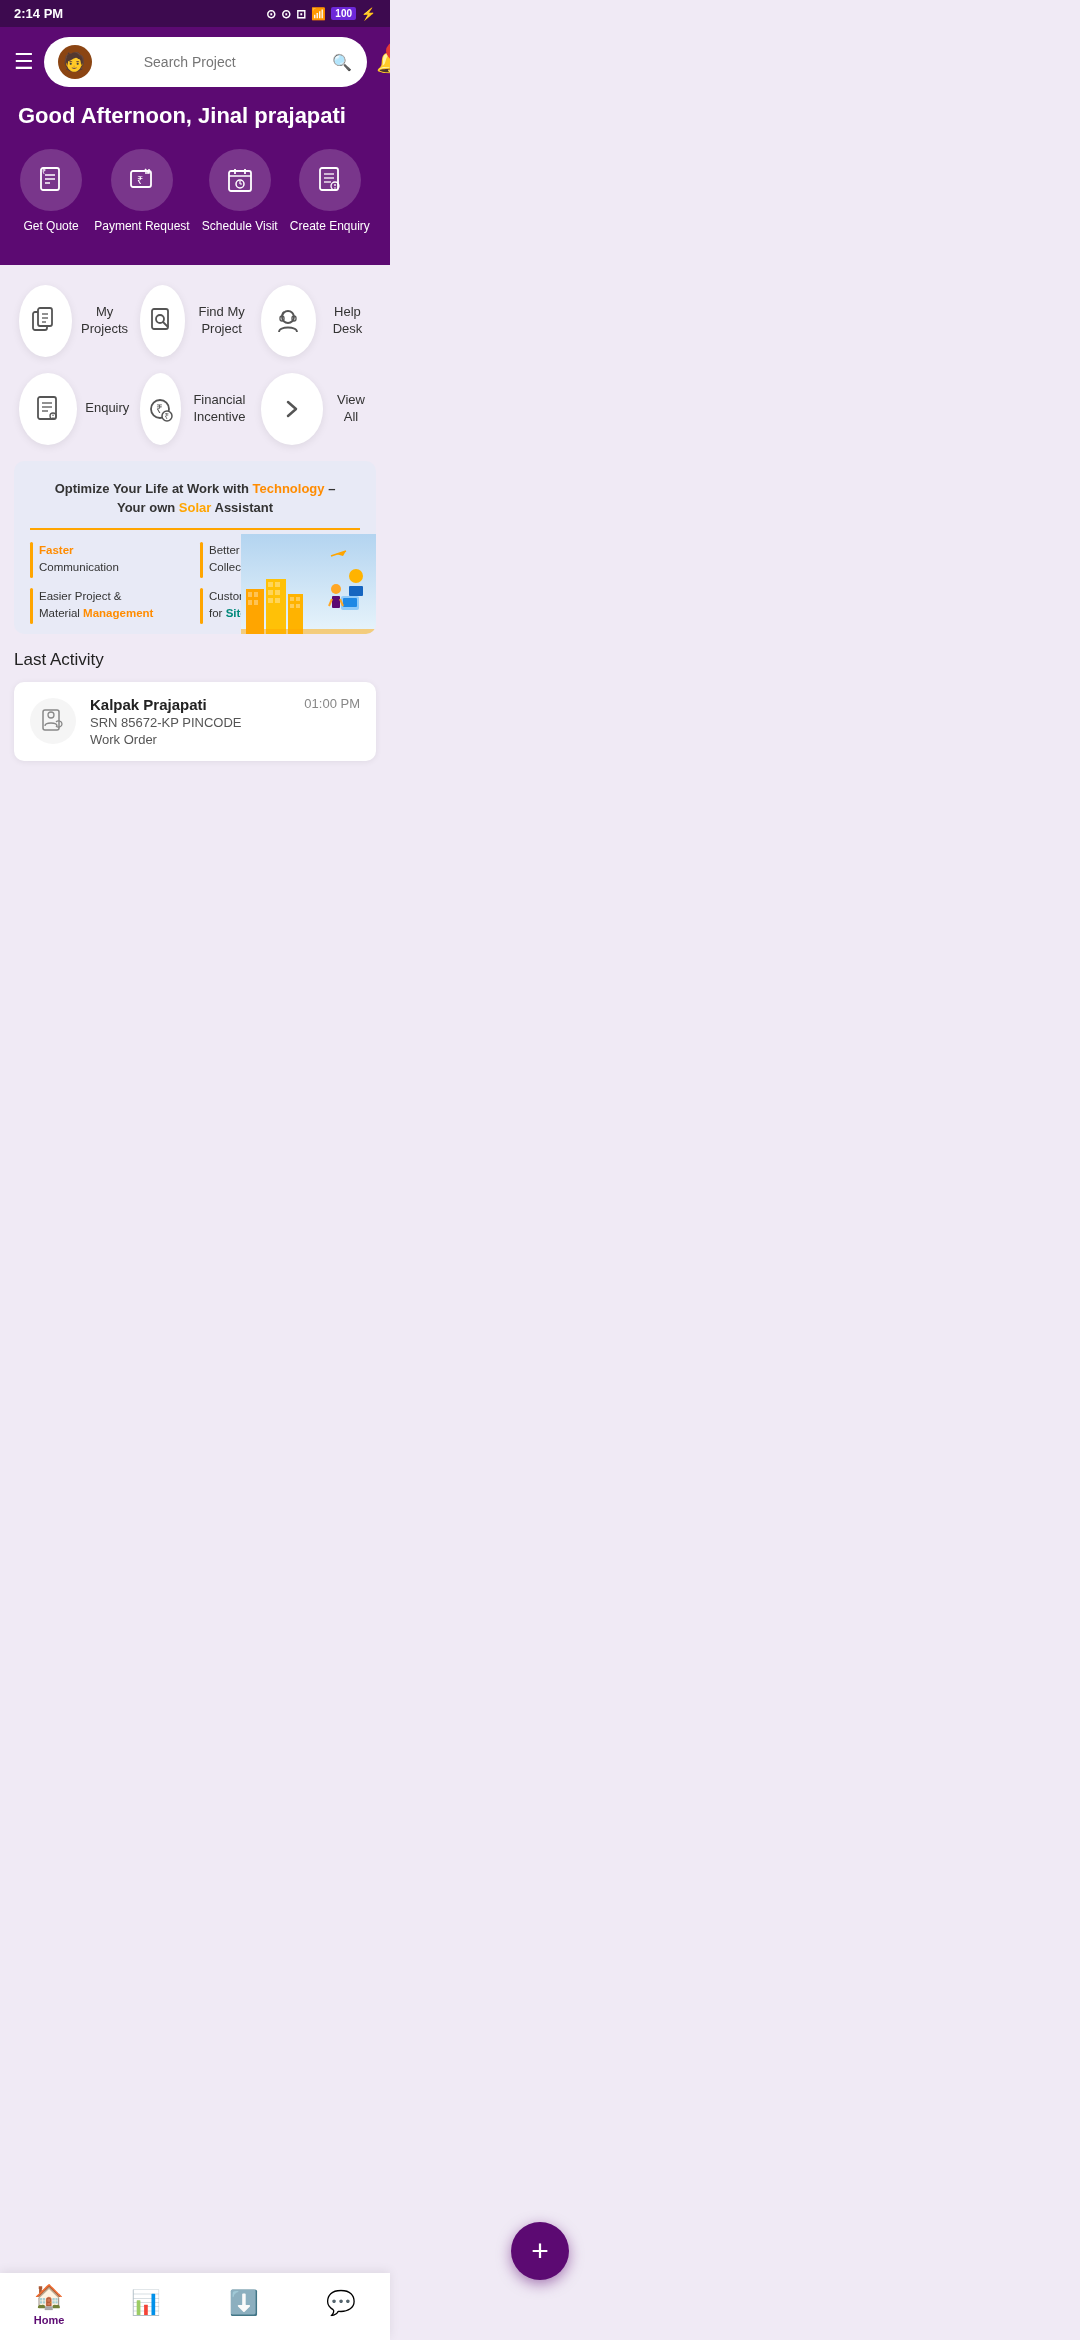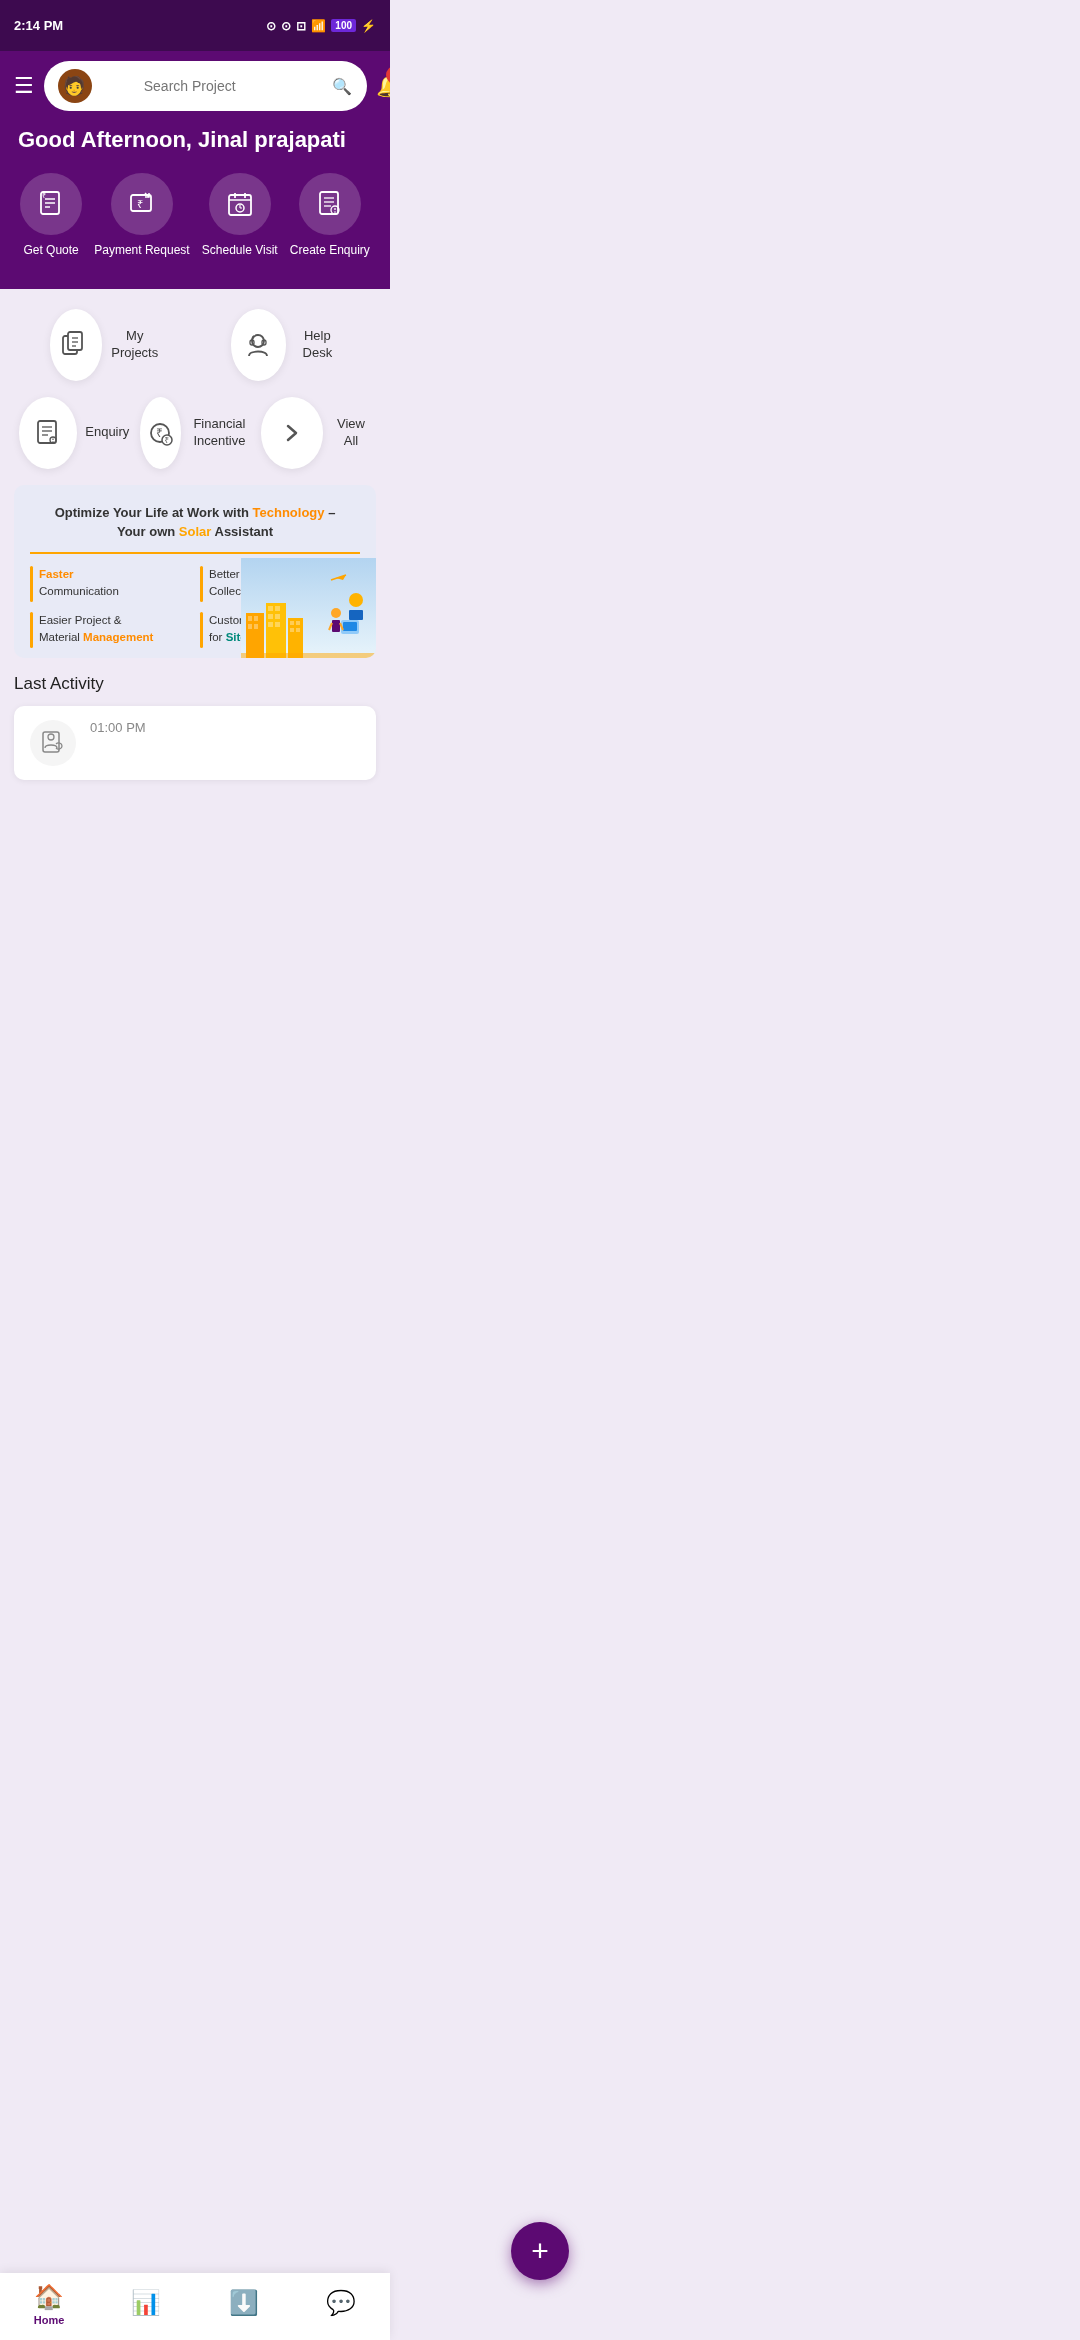--- a/index.html
+++ b/index.html
@@ -13,21 +13,21 @@
       position: relative;
     }
 
     
     .status-bar {
       background: #3d0a4f;
       color: white;
       display: flex;
       justify-content: space-between;
       align-items: center;
-      padding: 18px 14px;
+      padding: 6px 14px;
       font-size: 13px;
       font-weight: 600;
     }
     .status-right {
       display: flex;
       align-items: center;
       gap: 5px;
       font-size: 12px;
     }
     .battery-icon {
@@ -454,20 +454,30 @@
       <div class="grid-circle">
         <svg width="34" height="34" viewBox="0 0 34 34" fill="none">
           <rect x="4" y="8" width="14" height="18" rx="2" stroke="#555" stroke-width="1.8" fill="none"></rect>
           <rect x="9" y="4" width="14" height="18" rx="2" stroke="#555" stroke-width="1.8" fill="white"></rect>
           <line x1="13" y1="10" x2="19" y2="10" stroke="#555" stroke-width="1.3"></line>
           <line x1="13" y1="14" x2="19" y2="14" stroke="#555" stroke-width="1.3"></line>
           <line x1="13" y1="18" x2="17" y2="18" stroke="#555" stroke-width="1.3"></line>
         </svg>
       </div>
       <span class="grid-label">My Projects</span>
+    </div>
+    <div class="grid-item">
+      <div class="grid-circle">
+        <svg width="34" height="34" viewBox="0 0 34 34" fill="none">
+          <rect x="6" y="5" width="16" height="20" rx="2" stroke="#555" stroke-width="1.8" fill="none"></rect>
+          <circle cx="14" cy="15" r="4" stroke="#555" stroke-width="1.8" fill="none"></circle>
+          <line x1="17" y1="18" x2="22" y2="23" stroke="#555" stroke-width="1.8"></line>
+        </svg>
+      </div>
+      <span class="grid-label">Find My Project</span>
     </div>
     <div class="grid-item">
       <div class="grid-circle">
         <svg width="34" height="34" viewBox="0 0 34 34" fill="none">
           <circle cx="17" cy="13" r="6" stroke="#555" stroke-width="1.8" fill="none"></circle>
           <path d="M8 28 C8 22 26 22 26 28" stroke="#555" stroke-width="1.8" fill="none"></path>
           <path d="M11 13 Q11 9 13 8" stroke="#555" stroke-width="1.5"></path>
           <rect x="9" y="12" width="4" height="5" rx="2" stroke="#555" stroke-width="1.3" fill="none"></rect>
           <rect x="21" y="12" width="4" height="5" rx="2" stroke="#555" stroke-width="1.3" fill="none"></rect>
         </svg>
@@ -593,20 +603,25 @@
     <div class="section-title">Last Activity</div>
     <div class="activity-card">
       <div class="activity-icon">
         <svg width="30" height="30" viewBox="0 0 30 30" fill="none">
           <rect x="5" y="4" width="16" height="20" rx="2" stroke="#888" stroke-width="1.5" fill="none"></rect>
           <circle cx="13" cy="9" r="3" stroke="#888" stroke-width="1.3" fill="none"></circle>
           <path d="M7 20 C7 16 19 16 19 20" stroke="#888" stroke-width="1.3" fill="none"></path>
           <path d="M18 16 C20 14 24 15 24 18 C24 21 20 22 18 20" stroke="#888" stroke-width="1.3" fill="none"></path>
         </svg>
       </div>
+      <div class="activity-info">
+        <div class="activity-name">Kalpak  Prajapati</div>
+        <div class="activity-srn">SRN 85672-KP PINCODE</div>
+        <div class="activity-type">Work Order</div>
+      </div>
       <div class="activity-time">01:00 PM</div>
     </div>
   </div>
 
 </div>
 
 <div class="fab-container">
   <button class="fab">+</button>
 </div>
 

